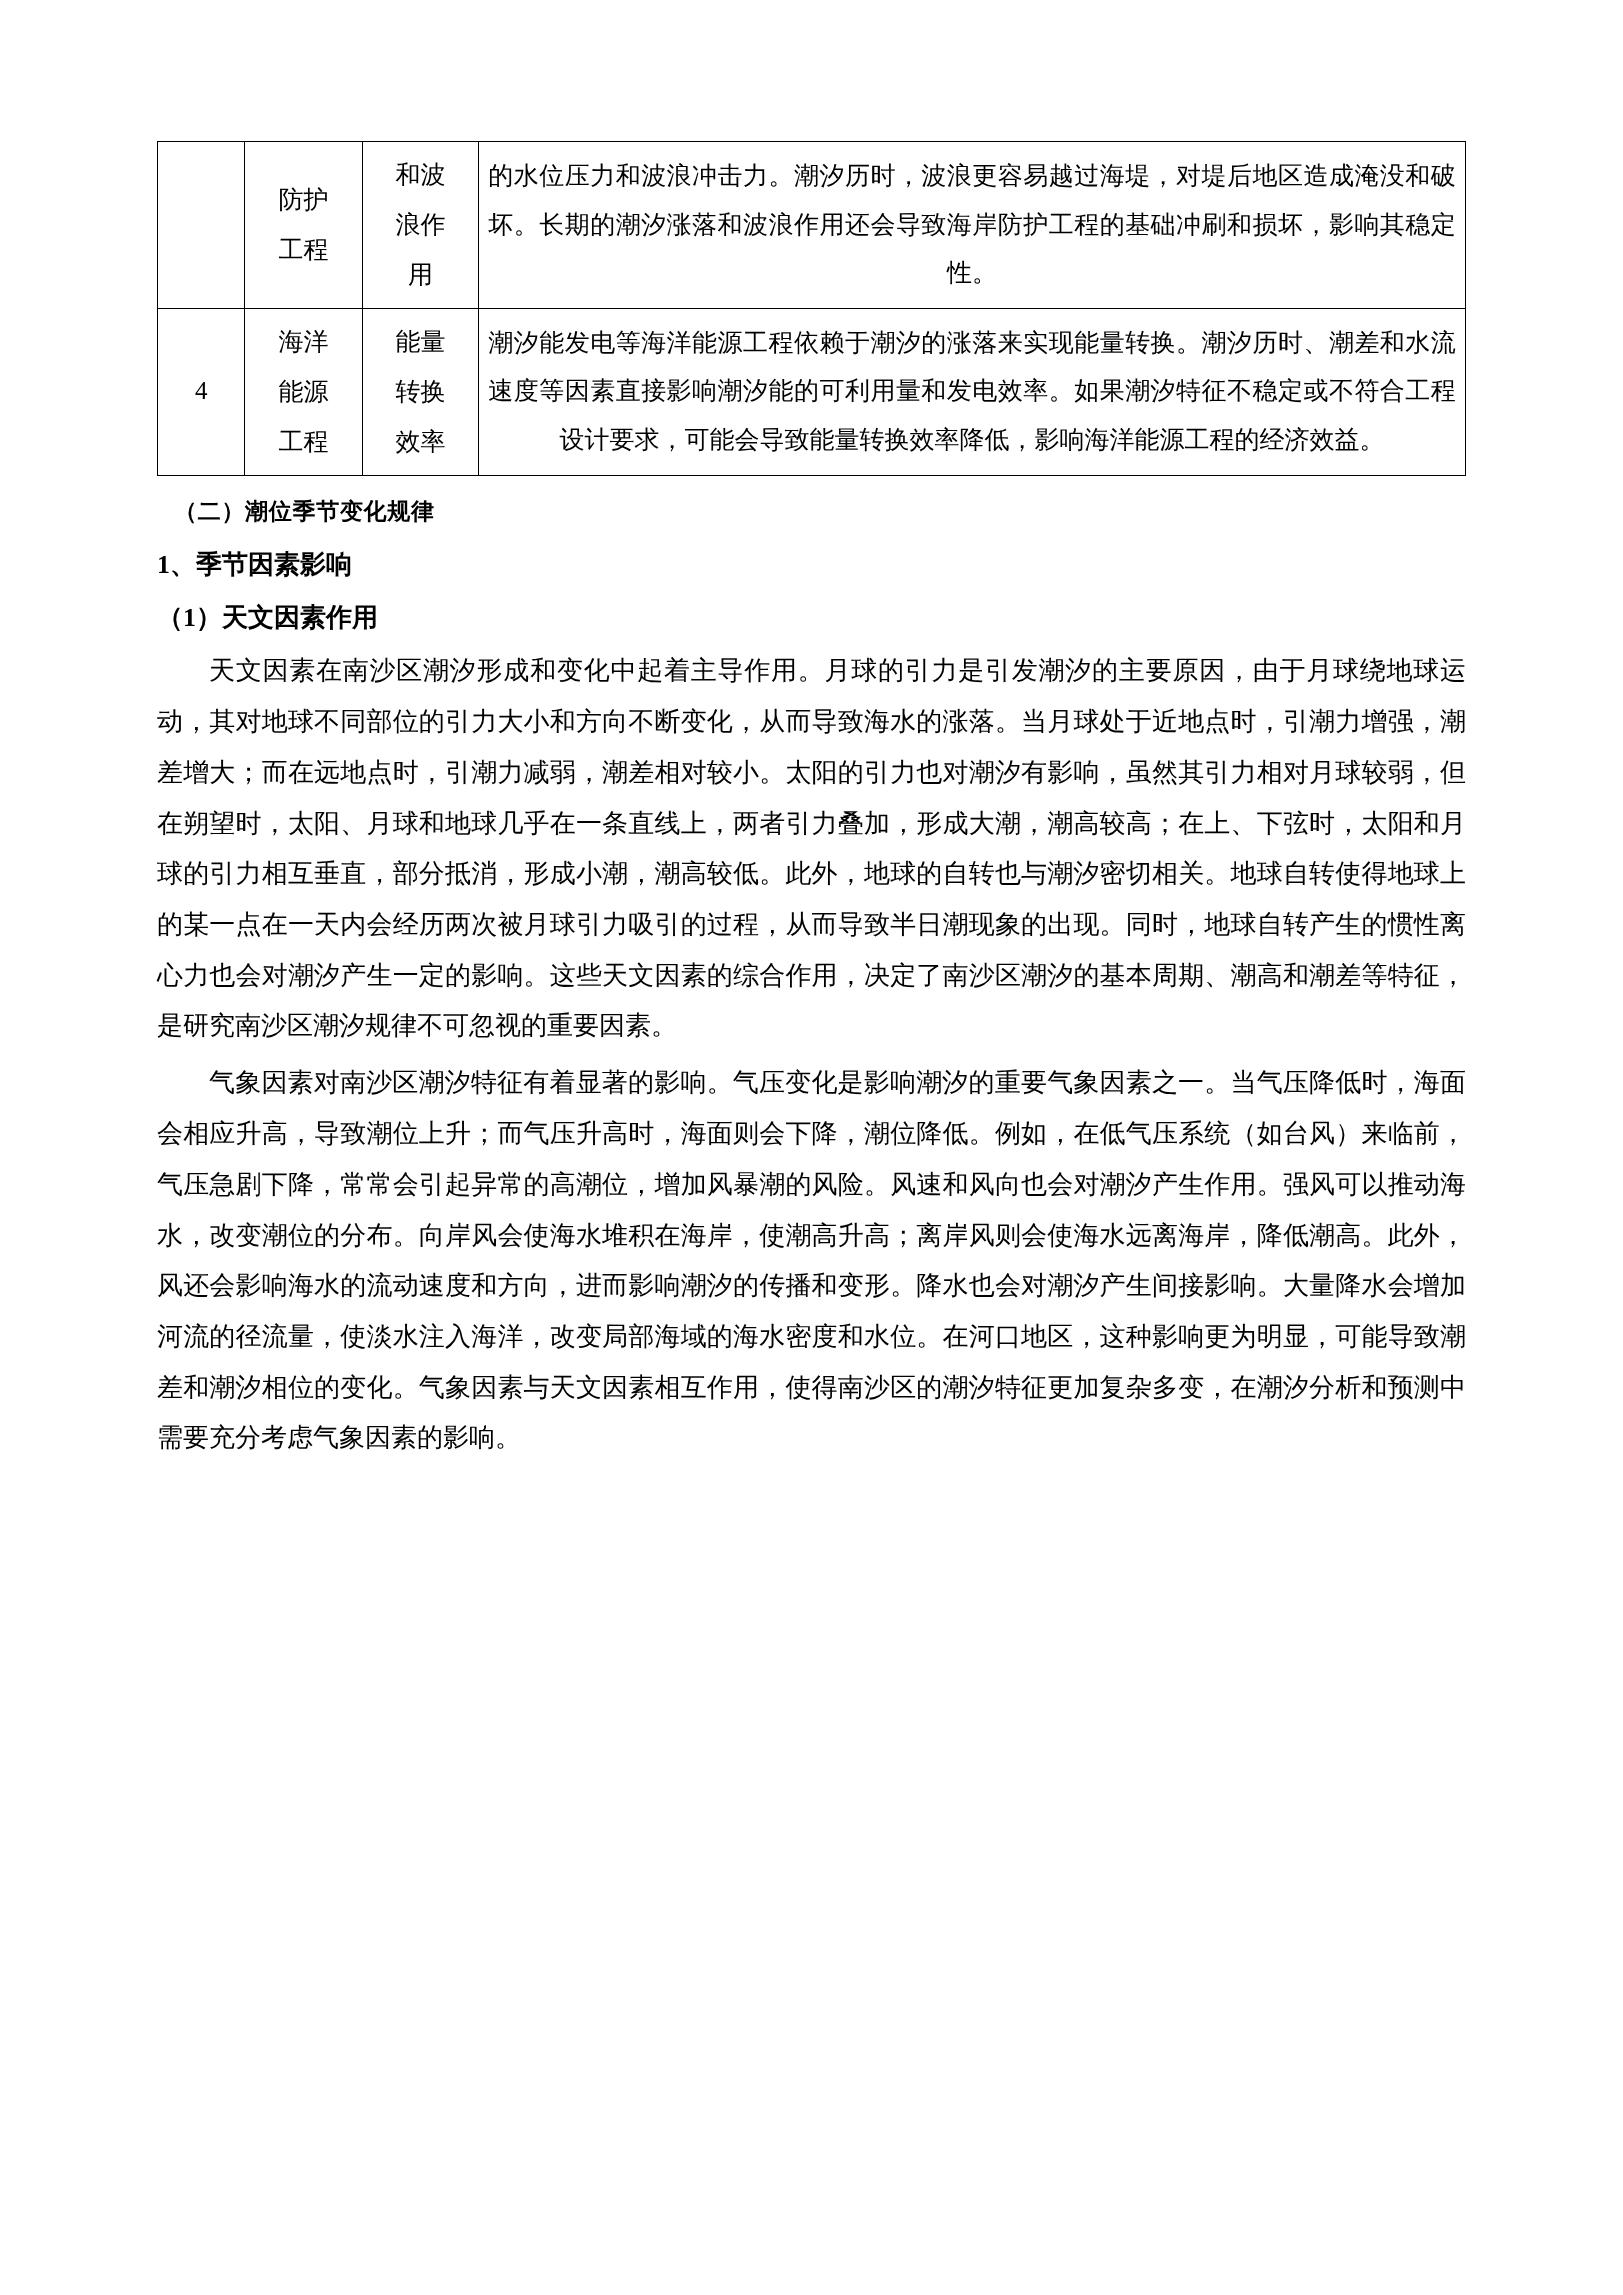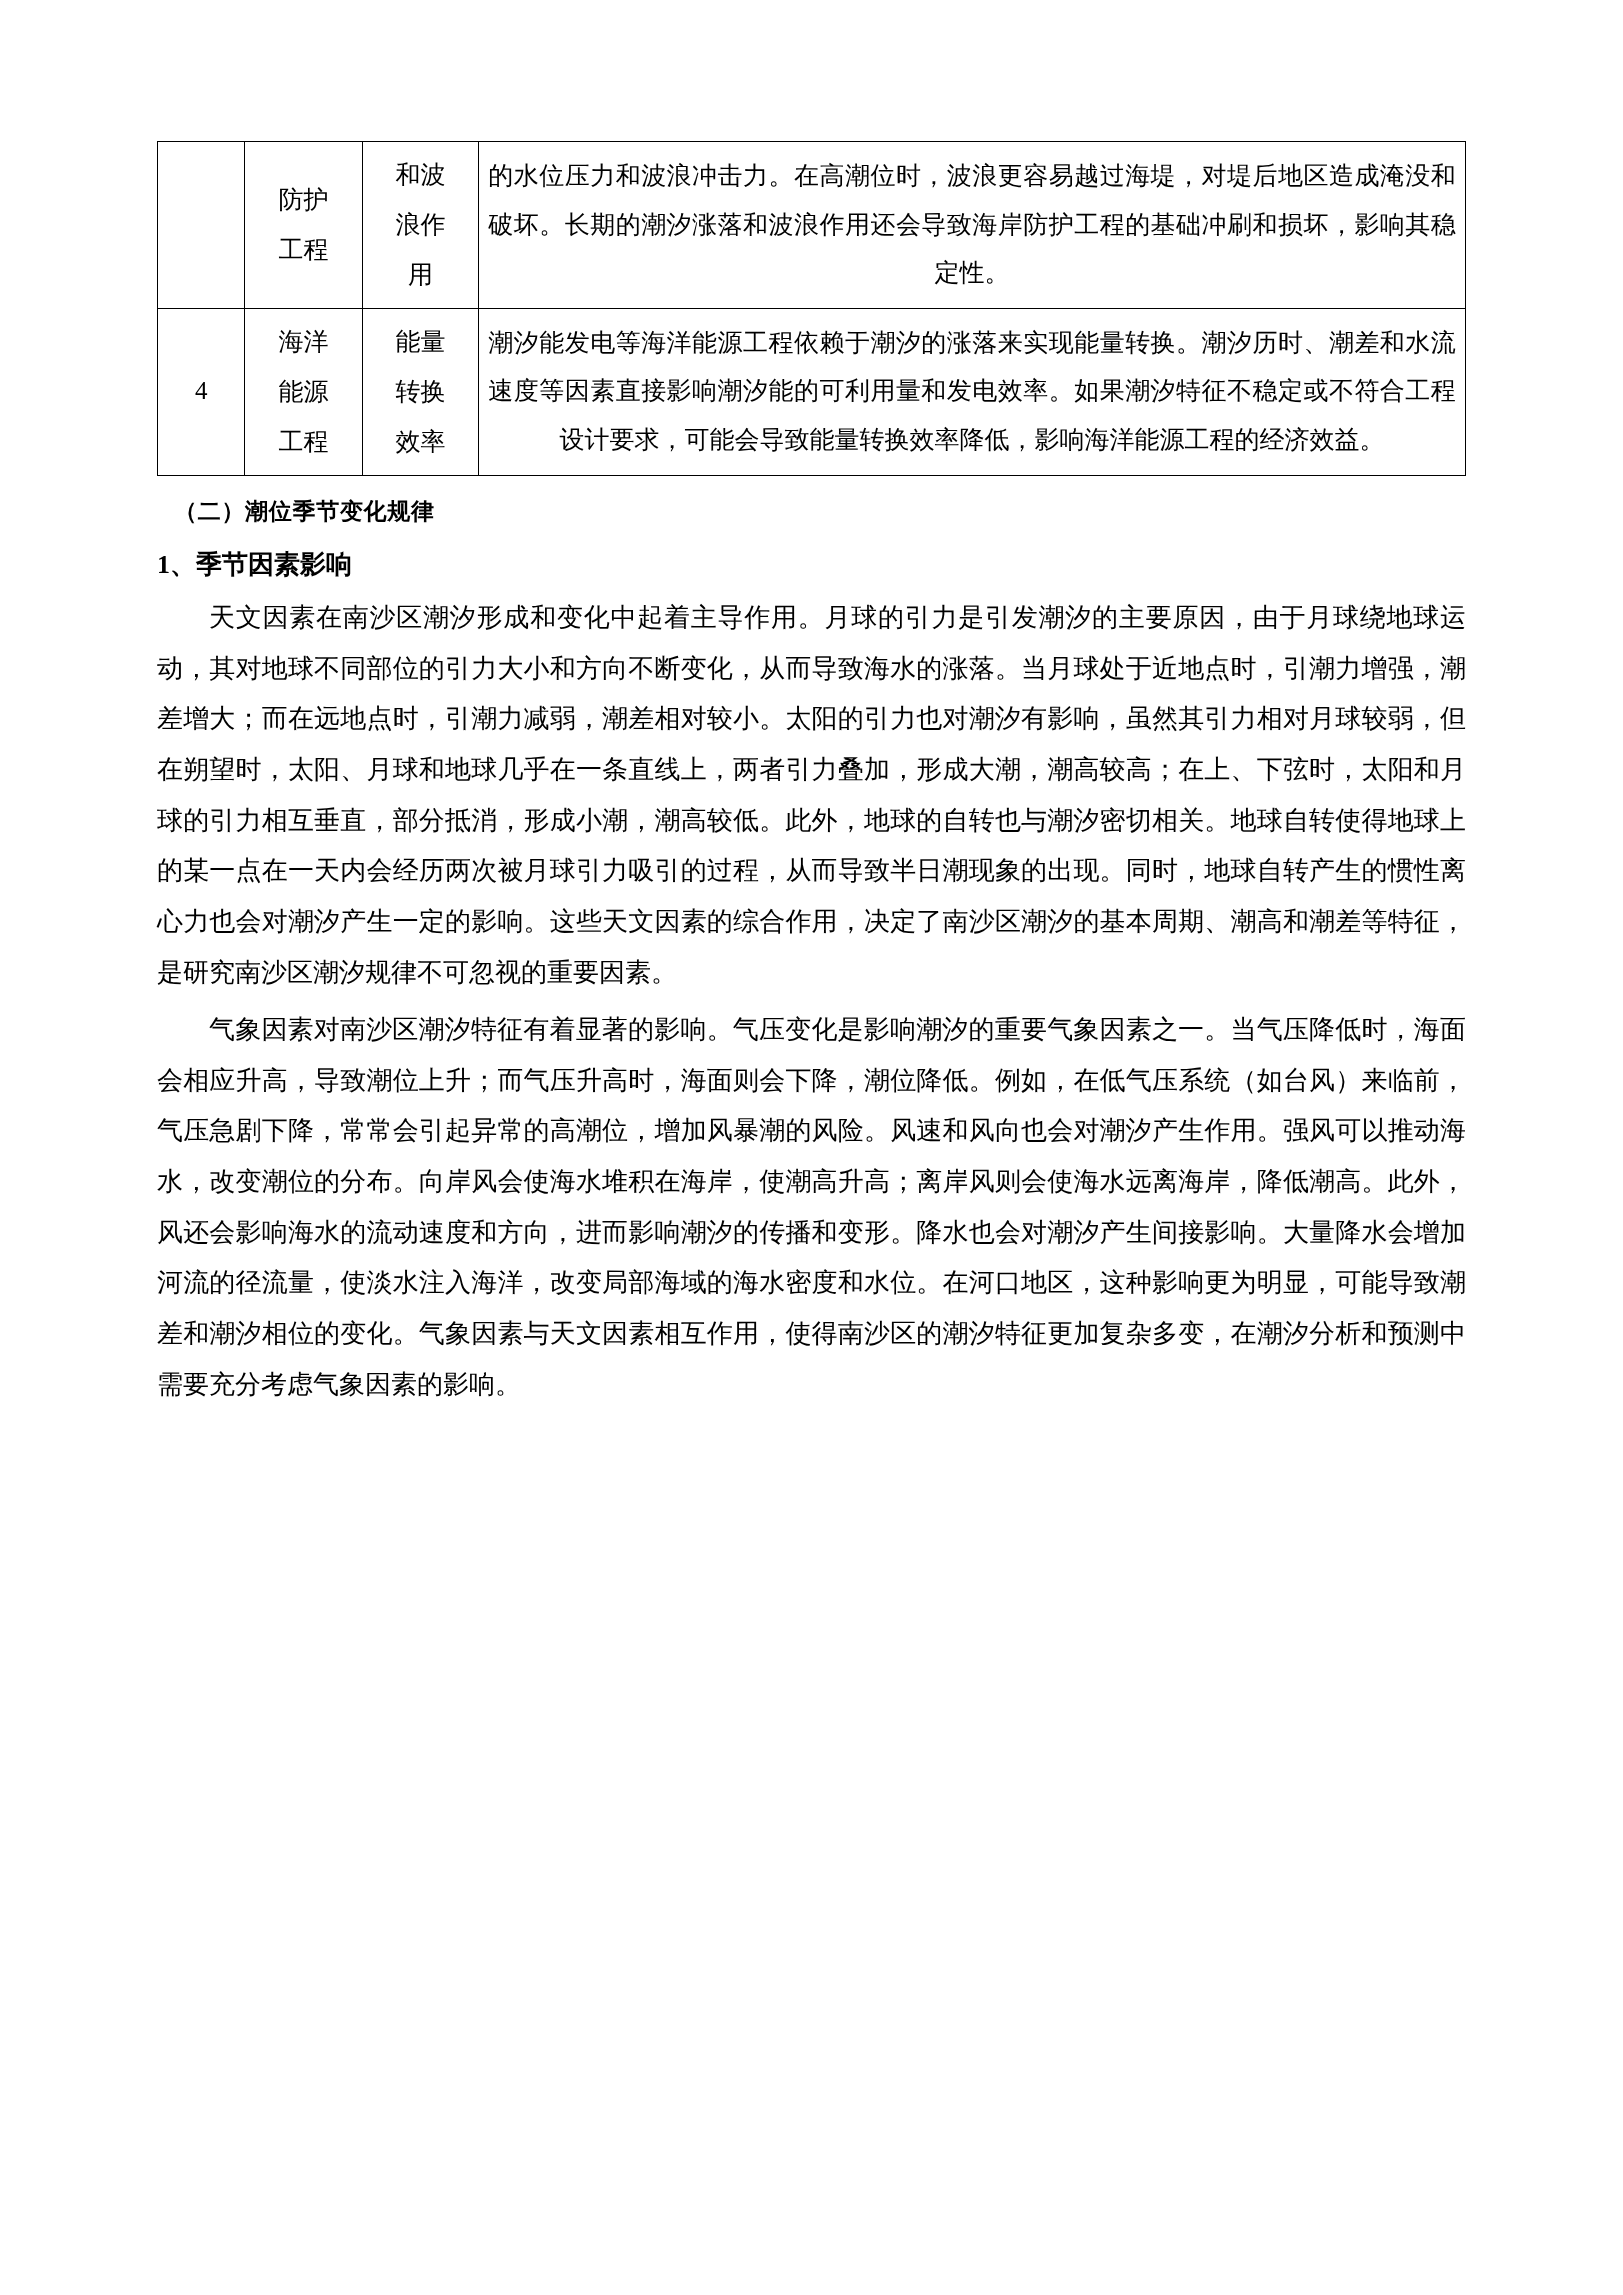--- a/index.html
+++ b/index.html
@@ -120,21 +120,21 @@
               <div>工程</div>
             </span>
           </td>
         <td class="col-factor">
             <span class="vstack">
               <div>和波</div>
               <div>浪作</div>
               <div>用</div>
             </span>
           </td>
-        <td class="col-desc">的水位压力和波浪冲击力。在高潮位时，波浪更容易越过海堤，对堤后地区造成淹没和破坏。长期的潮汐涨落和波浪作用还会导致海岸防护工程的基础冲刷和损坏，影响其稳定性。</td>
+        <td class="col-desc">的水位压力和波浪冲击力。潮汐历时，波浪更容易越过海堤，对堤后地区造成淹没和破坏。长期的潮汐涨落和波浪作用还会导致海岸防护工程的基础冲刷和损坏，影响其稳定性。</td>
       </tr>
       <tr>
         <td class="col-num">4</td>
         <td class="col-name">
             <span class="vstack">
               <div>海洋</div>
               <div>能源</div>
               <div>工程</div>
             </span>
           </td>
@@ -147,20 +147,21 @@
           </td>
         <td class="col-desc">潮汐能发电等海洋能源工程依赖于潮汐的涨落来实现能量转换。潮汐历时、潮差和水流速度等因素直接影响潮汐能的可利用量和发电效率。如果潮汐特征不稳定或不符合工程设计要求，可能会导致能量转换效率降低，影响海洋能源工程的经济效益。</td>
       </tr>
     </tbody>
   </table>
 
   <h2 class="sec-heading">（二）潮位季节变化规律</h2>
 
   <h3 class="sub-heading">1、季节因素影响</h3>
 
+  <h4 class="subsub-heading">（1）天文因素作用</h4>
 
   <p class="body-par">天文因素在南沙区潮汐形成和变化中起着主导作用。月球的引力是引发潮汐的主要原因，由于月球绕地球运动，其对地球不同部位的引力大小和方向不断变化，从而导致海水的涨落。当月球处于近地点时，引潮力增强，潮差增大；而在远地点时，引潮力减弱，潮差相对较小。太阳的引力也对潮汐有影响，虽然其引力相对月球较弱，但在朔望时，太阳、月球和地球几乎在一条直线上，两者引力叠加，形成大潮，潮高较高；在上、下弦时，太阳和月球的引力相互垂直，部分抵消，形成小潮，潮高较低。此外，地球的自转也与潮汐密切相关。地球自转使得地球上的某一点在一天内会经历两次被月球引力吸引的过程，从而导致半日潮现象的出现。同时，地球自转产生的惯性离心力也会对潮汐产生一定的影响。这些天文因素的综合作用，决定了南沙区潮汐的基本周期、潮高和潮差等特征，是研究南沙区潮汐规律不可忽视的重要因素。</p>
 
 
   <p class="body-par">气象因素对南沙区潮汐特征有着显著的影响。气压变化是影响潮汐的重要气象因素之一。当气压降低时，海面会相应升高，导致潮位上升；而气压升高时，海面则会下降，潮位降低。例如，在低气压系统（如台风）来临前，气压急剧下降，常常会引起异常的高潮位，增加风暴潮的风险。风速和风向也会对潮汐产生作用。强风可以推动海水，改变潮位的分布。向岸风会使海水堆积在海岸，使潮高升高；离岸风则会使海水远离海岸，降低潮高。此外，风还会影响海水的流动速度和方向，进而影响潮汐的传播和变形。降水也会对潮汐产生间接影响。大量降水会增加河流的径流量，使淡水注入海洋，改变局部海域的海水密度和水位。在河口地区，这种影响更为明显，可能导致潮差和潮汐相位的变化。气象因素与天文因素相互作用，使得南沙区的潮汐特征更加复杂多变，在潮汐分析和预测中需要充分考虑气象因素的影响。</p>
 
 </div>
 
 
 </body></html>

